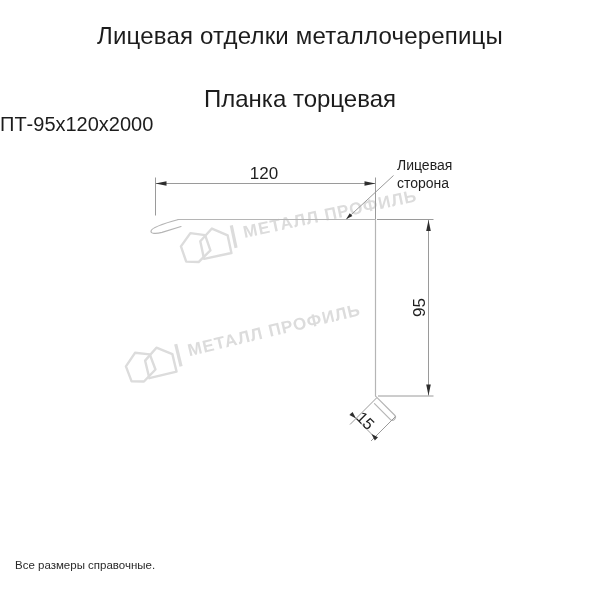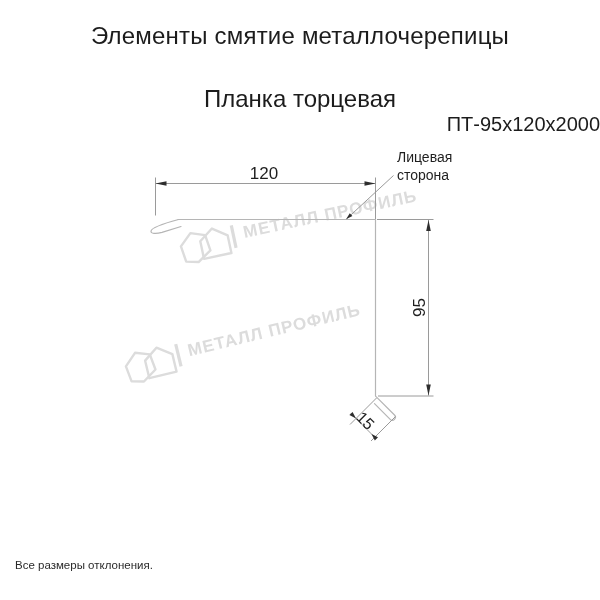--- a/index.html
+++ b/index.html
@@ -10,26 +10,26 @@
   
   .title{
     position:absolute;left:0;top:22px;width:600px;text-align:center;
     font-size:24px;color:#1c1c1c;letter-spacing:0.2px;
   }
   .sub1{
     position:absolute;left:0;top:85px;width:600px;text-align:center;
     font-size:24px;color:#1c1c1c;
   }
   .sub2{
-    position:absolute;left:0;top:113px;width:600px;text-align:right;
+    position:absolute;left:0;top:113px;width:600px;text-align:left;
     font-size:20px;color:#1c1c1c;
   }
   
   .face-label{
-    position:absolute;left:397px;top:148px;width:64px;
+    position:absolute;left:397px;top:156px;width:64px;
     font-size:14px;line-height:18px;color:#1f1f1f;z-index:3;
   }
   
   .footer{
     position:absolute;left:15px;top:557px;width:560px;
     font-size:11.5px;line-height:16px;color:#2a2a2a;z-index:3;
   }
   
   .wm{
     position:absolute;display:flex;align-items:center;gap:5px;height:50px;
@@ -41,21 +41,21 @@
     font-size:17px;font-weight:700;letter-spacing:1px;color:#dcdcdc;
   }
   .drawing{position:absolute;left:0;top:0;z-index:2;}
   svg text{font-family:"Liberation Sans",sans-serif;}
 </style>
 </head>
 <body>
 
 <div class="page">
 
-  <div class="title">Элементы смятие металлочерепицы</div>
+  <div class="title">Лицевая отделки металлочерепицы</div>
   <div class="sub1">Планка торцевая</div>
   <div class="sub2">ПТ-95х120х2000</div>
 
   <div class="wm wm1">
     <svg width="62" height="46" viewBox="0 0 62 46">
       <g fill="none" stroke="#dcdcdc" stroke-width="2.4" stroke-linejoin="round">
         <path d="M 5,39 L 3,23 L 15,12 L 29,17 L 31,33 L 17,42 Z"></path>
         <path d="M 23,40 L 23,22 L 37,12 L 51,22 L 51,40 Z"></path>
         <rect x="55" y="13" width="3.2" height="23" fill="#dcdcdc" stroke="none"></rect>
       </g>
@@ -112,16 +112,16 @@
     <g fill="#1f1f1f">
       <text x="264" y="179" font-size="17" text-anchor="middle">120</text>
       <text transform="translate(424.5 307.5) rotate(-90)" font-size="17" text-anchor="middle">95</text>
       <text transform="translate(361.5 424.5) rotate(45)" font-size="16" text-anchor="middle">15</text>
     </g>
   </svg>
 
   <div class="face-label">Лицевая сторона</div>
 
   <div class="footer">
-    <div>Все размеры отклонения.</div>
+    <div>Все размеры справочные.</div>
   </div>
 
 </div>
 
 </body></html>

